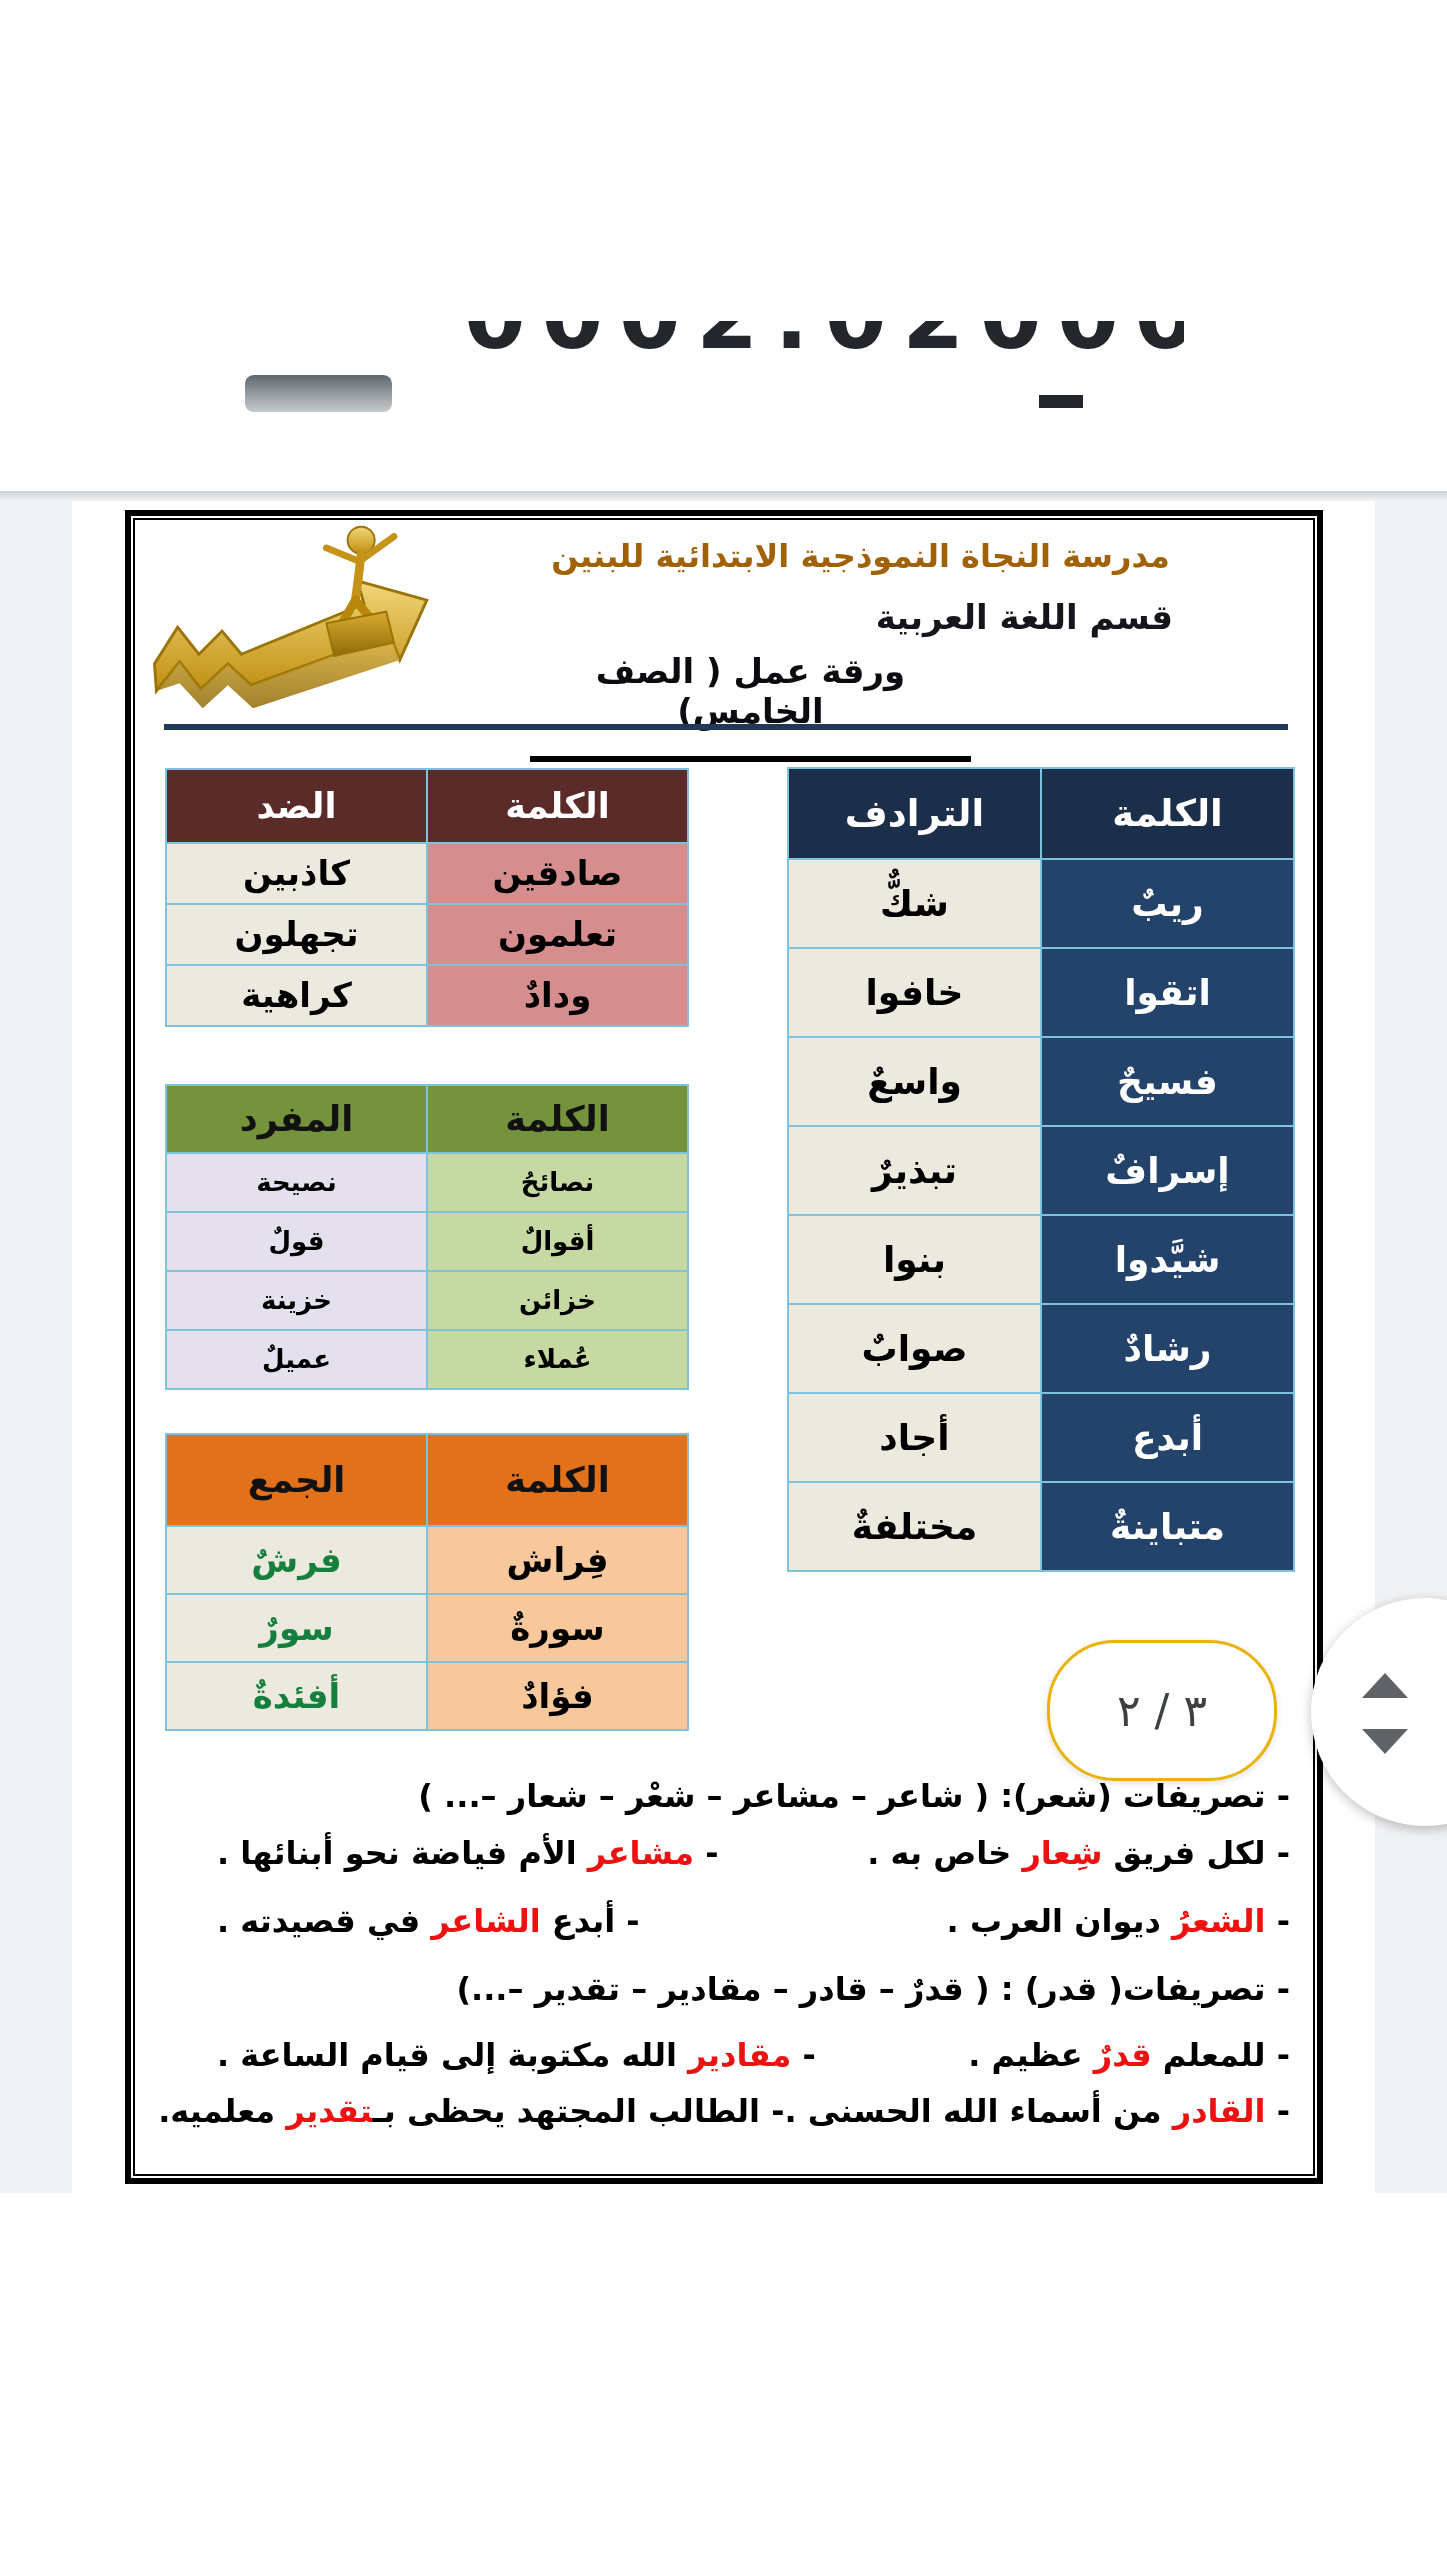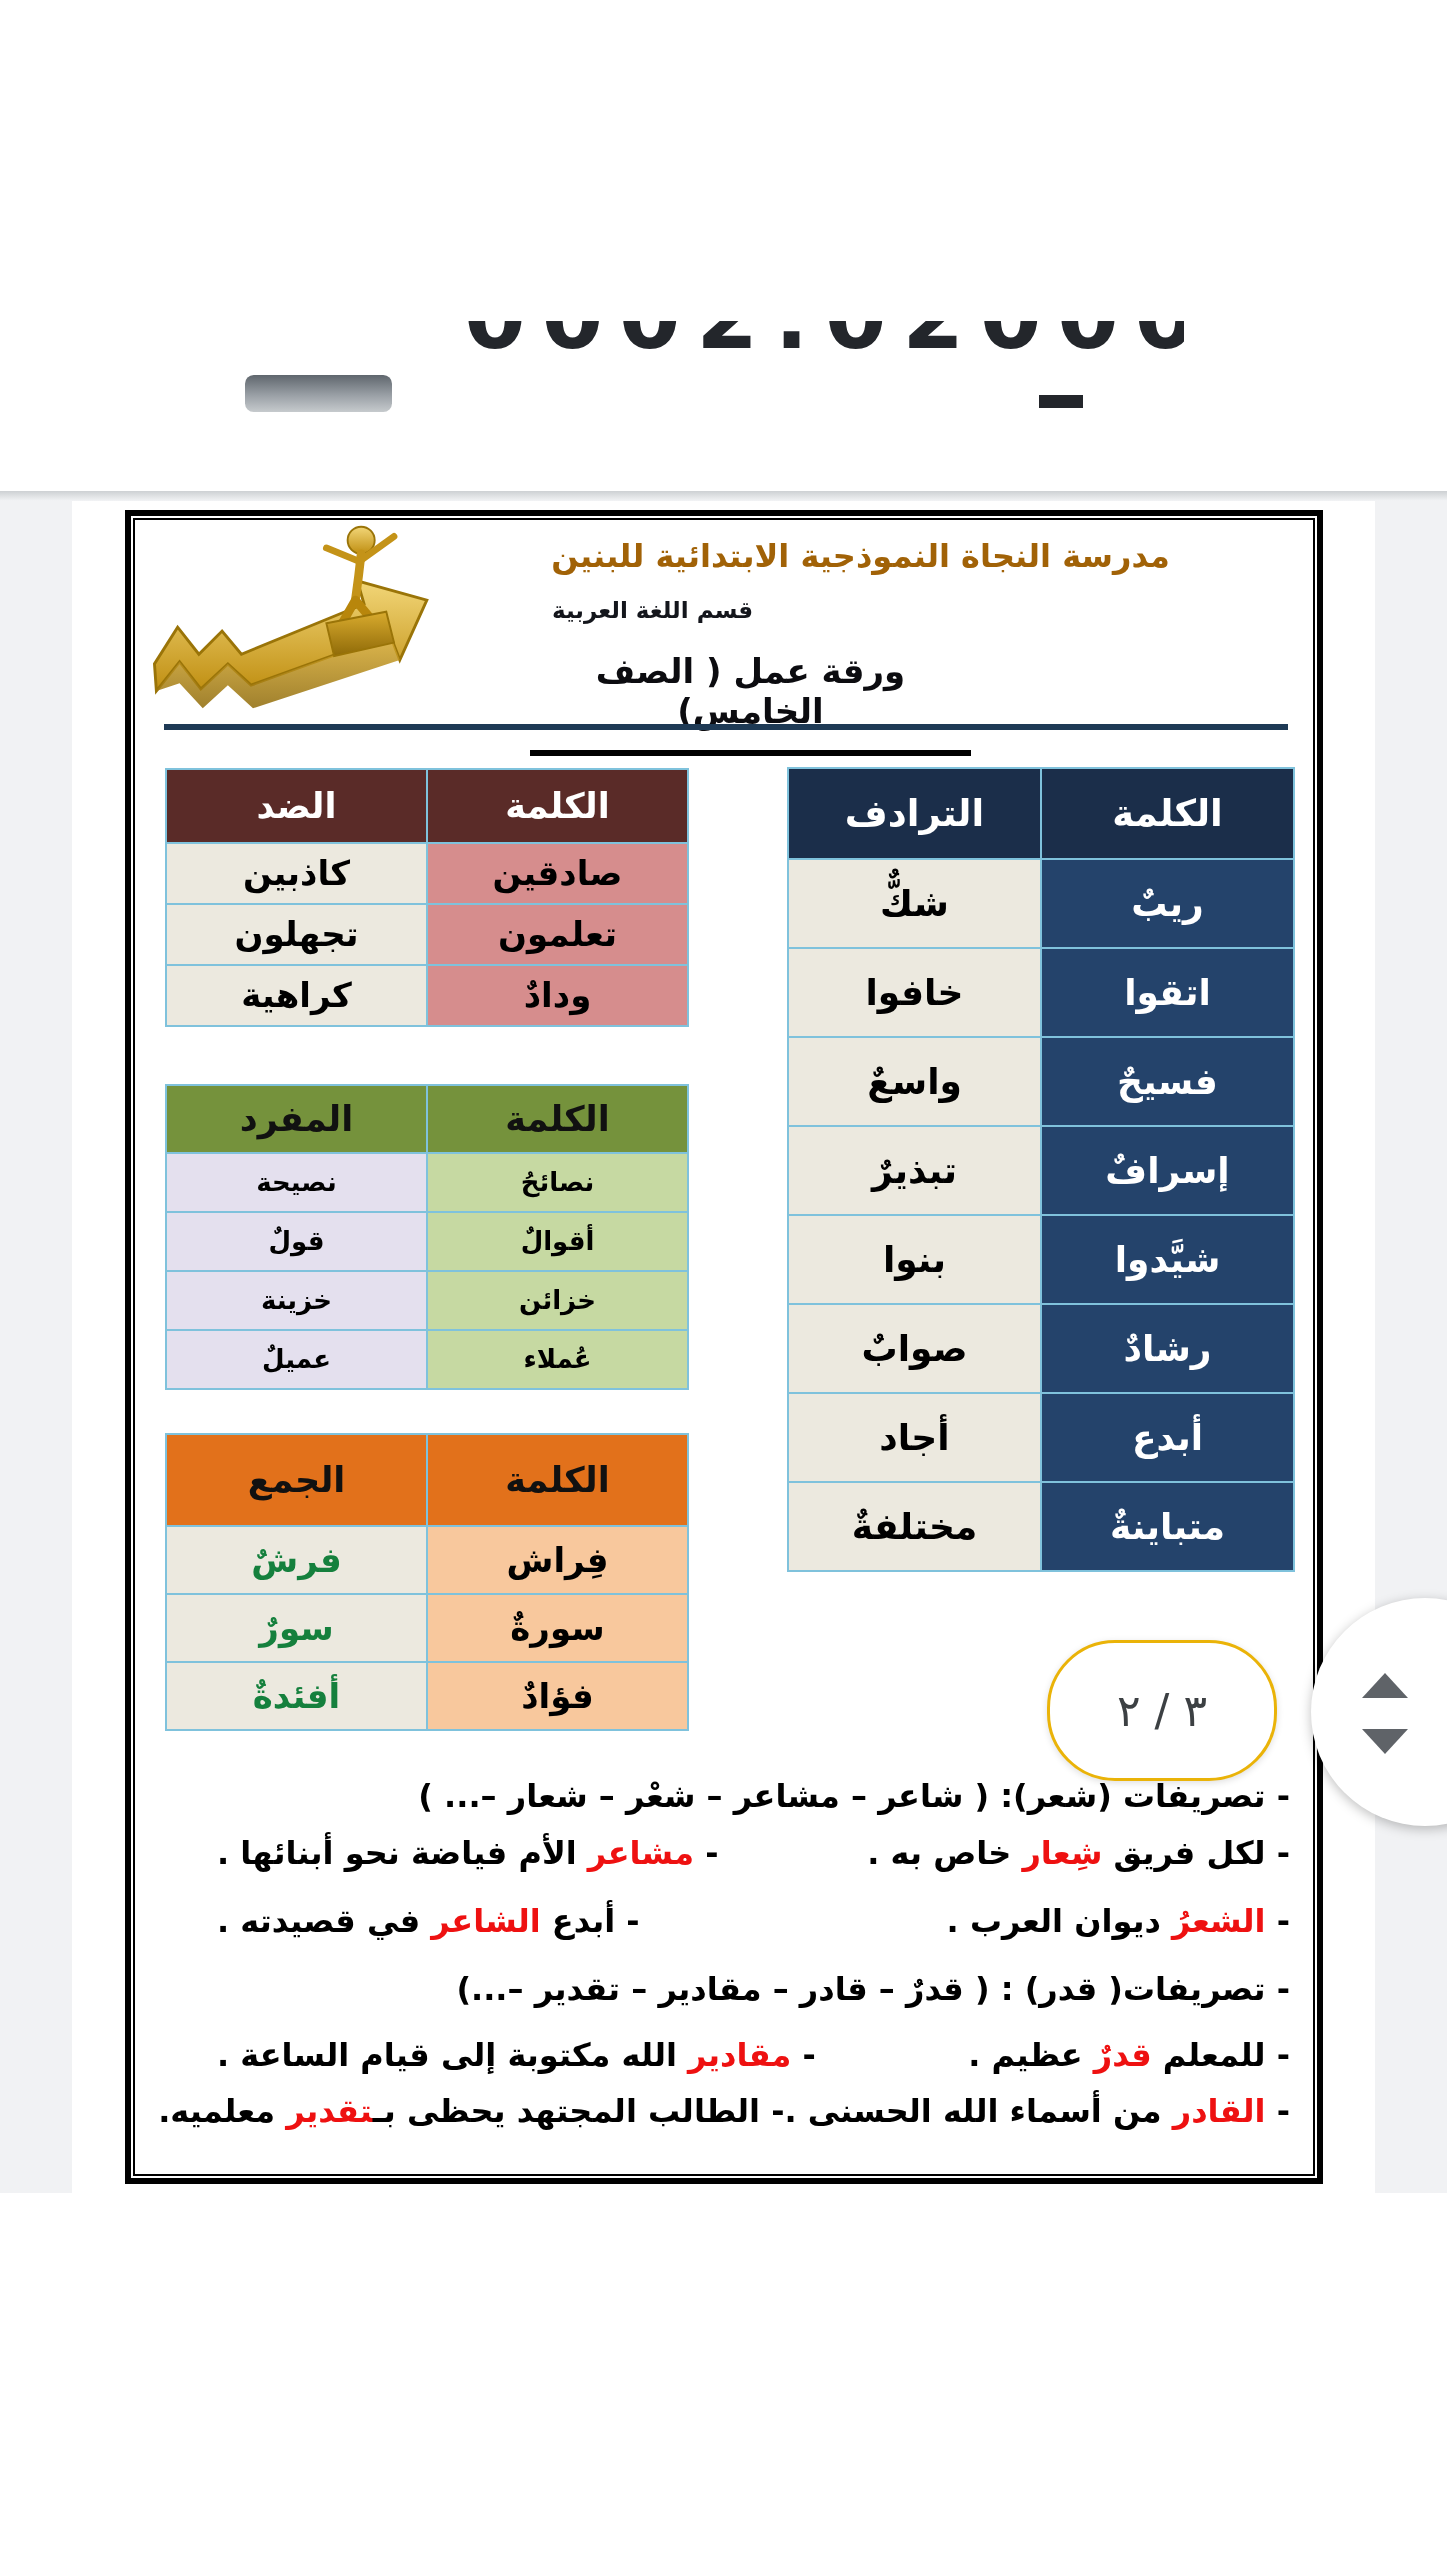--- a/index.html
+++ b/index.html
@@ -21,25 +21,25 @@
   .strip{top:501px;width:72px;height:1692px;background:#f1f2f4;}
   .strip.l{left:0;} .strip.r{left:1375px;}
 
   
   .frame{left:125px;top:510px;width:1198px;height:1674px;border:6.8px solid #000;box-sizing:border-box;}
   .frame::before{content:"";position:absolute;inset:1.9px;border:2.9px solid #000;}
 
   
   .school1{left:522px;top:537px;width:677px;text-align:center;
     font-size:32px;font-weight:bold;color:#a16207;}
-  .school2{left:552px;top:597px;width:677px;text-align:left;
-    font-size:23px;font-weight:bold;color:#14161c;}
+  .school2{left:496px;top:597px;width:677px;text-align:right;
+    font-size:34px;font-weight:bold;color:#14161c;}
   .wtitle{left:530px;top:651px;width:441px;text-align:center;
     font-size:34px;font-weight:bold;color:#0c0c10;
-    border-bottom:6.8px solid #000;padding-bottom:19px;}
+    border-bottom:6.8px solid #000;padding-bottom:25px;}
   .navyrule{left:164px;top:724px;width:1124px;height:5.8px;background:#1e3a55;}
   .logo{left:137px;top:519px;width:344px;height:198px;}
 
   
   table.t{position:absolute;border-collapse:collapse;table-layout:fixed;
     direction:rtl;text-align:center;font-weight:bold;}
   table.t th,table.t td{border:2.9px solid #7fc2dc;vertical-align:middle;
     line-height:1.5;padding:0;}
   .syn{left:787px;top:767px;width:508px;}
   .syn th{height:89px;background:#1b2e4a;color:#fff;font-size:37px;}

